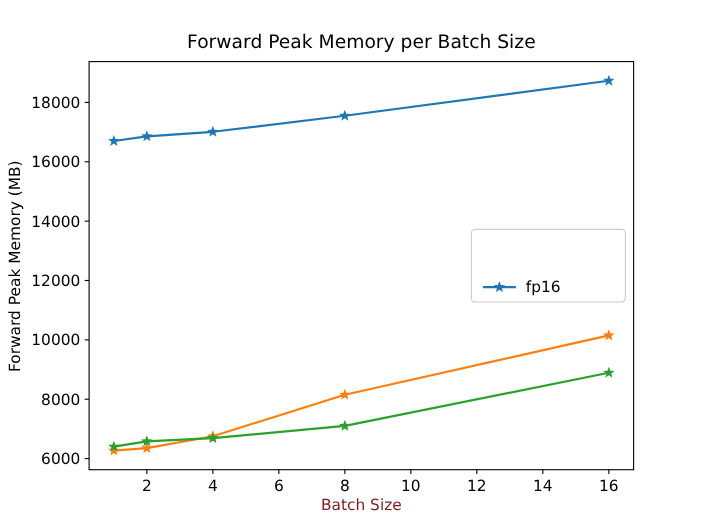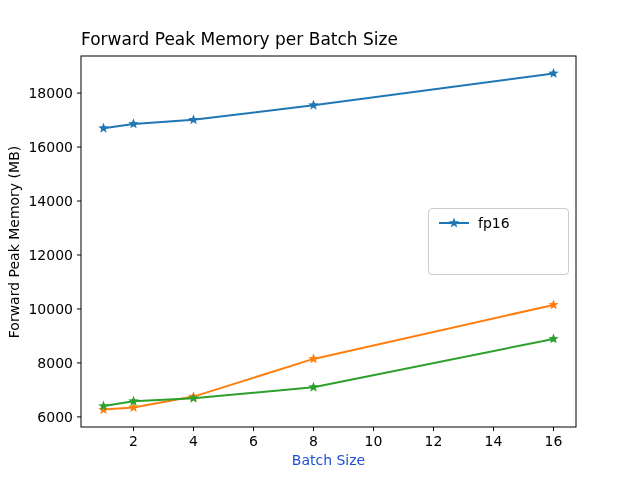--- a/index.html
+++ b/index.html
@@ -9,31 +9,32 @@
   }
   #figure {
     position: relative;
     width: 640px; height: 480px;
     background: #ffffff;
     overflow: hidden;
   }
   #chart-title {
     position: absolute;
     left: 81px; top: 29px; width: 495px;
+    text-align: center;
     font-size: 17px;
     color: #000000;
     white-space: nowrap;
   }
   #plot-svg { position: absolute; left: 0; top: 0; }
   #x-axis-label {
     position: absolute;
     left: 81px; top: 452px; width: 495px;
     text-align: center;
     font-size: 14px;
-    color: #1d4ed8;
+    color: #7f1d1d;
   }
   #y-axis-label {
     position: absolute;
     left: -96px; top: 234px; width: 220px;
     text-align: center;
     font-size: 14px;
     color: #000000;
     transform: rotate(-90deg);
     transform-origin: center center;
     white-space: nowrap;
@@ -42,21 +43,21 @@
     position: absolute;
     left: 428px; top: 208px;
     width: 141px; height: 67px;
     box-sizing: border-box;
     background: #ffffff;
     border: 1px solid #cccccc;
     border-radius: 4px;
     padding: 4px 8px;
     display: flex;
     flex-direction: column;
-    justify-content: flex-start;
+    justify-content: flex-end;
   }
   .legend-row {
     display: flex;
     align-items: center;
     height: 19px;
   }
   .legend-swatch { flex: 0 0 auto; margin-right: 7px; }
   .legend-label {
     font-size: 14px;
     color: #000000;

